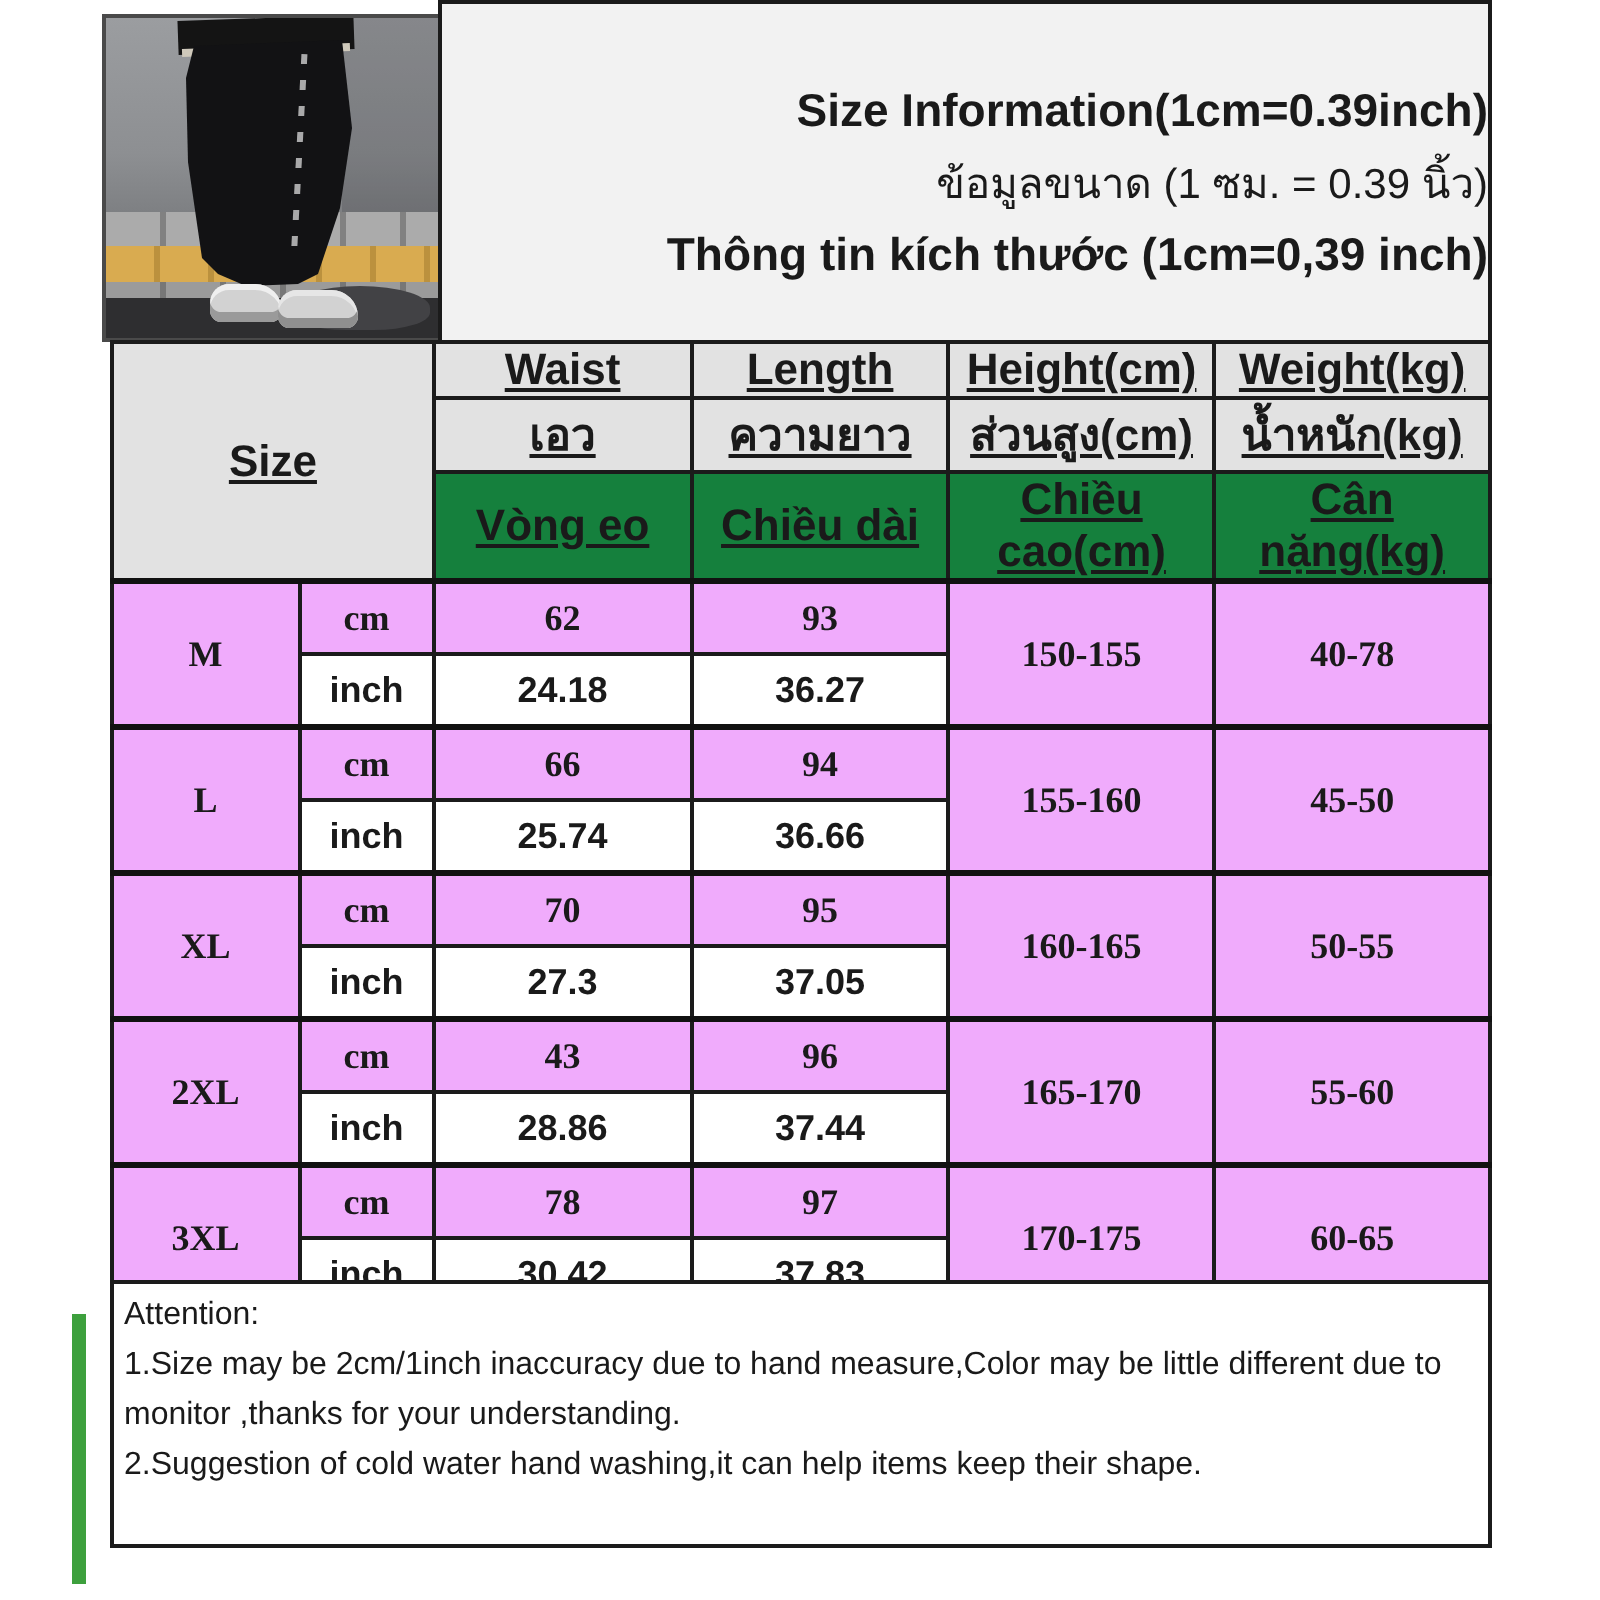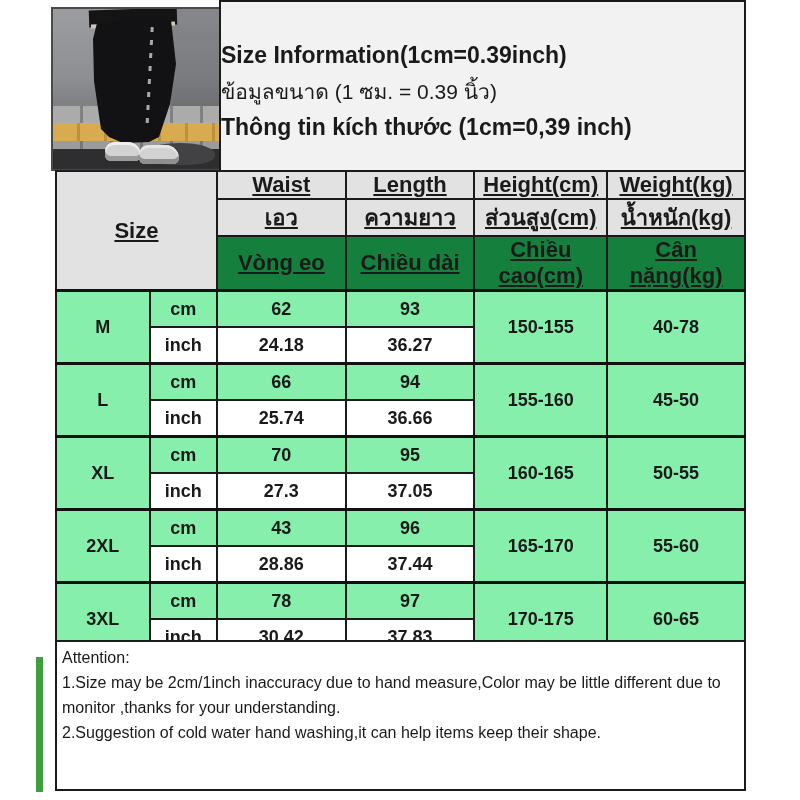--- a/index.html
+++ b/index.html
@@ -36,43 +36,43 @@
         box-shadow:inset 0 -5px 0 #9a9a9a, inset 0 3px 0 #efefef;}
   .shoe-r{left:86px;top:136px;width:40px;height:19px;
         box-shadow:inset 0 -5px 0 #8f8f8f, inset 0 3px 0 #e6e6e6;}
 
   
   .vdivider{left:219px;top:0;width:2px;height:170px;background:#1b1b1b;}
   .green-corner{left:221px;top:0;width:9px;height:7px;background:#2f9e38;
         clip-path:polygon(0 0,100% 0,100% 100%);}
   .title-panel{left:221px;top:0;width:525px;height:170px;background:#f2f2f2;
         border-top:2px solid #1b1b1b;border-right:2px solid #1b1b1b;
-        box-sizing:border-box;text-align:left;}
+        box-sizing:border-box;text-align:right;}
   .title-panel .t1{margin-top:40px;font-size:23px;font-weight:bold;}
   .title-panel .t2{margin-top:6px;font-size:21px;font-weight:normal;}
   .title-panel .t3{margin-top:6px;font-size:23px;font-weight:bold;}
 
   
   table.size-table{left:55px;top:170px;width:691px;position:absolute;
         border-collapse:collapse;table-layout:fixed;
         border:2px solid #151515;}
   table.size-table td{border:2px solid #1b1b1b;text-align:center;vertical-align:middle;
         font-weight:bold;font-size:18px;padding:0;overflow:hidden;}
   tr.hrow td{height:26px;background:#e2e2e2;font-size:22px;text-decoration:underline;}
   tr.hrow.white td{background:#15803d;}
   td.size-big{background:#e2e2e2;font-size:34px;font-weight:bold;}
-  tr.r-cm td{height:34px;background:#86efac;}
+  tr.r-cm td{height:34px;background:#f0abfc;font-family:Liberation Serif, serif;}
   tr.r-inch td{height:34px;background:#ffffff;}
   td.c-size{background:#e0e0e0;}
   td.c-range{background:#f0f0f0;}
   tr.gstart td{border-top:3px solid #111;}
   td.bL{border-left:3px solid #111;}
 
   
-  .attention{left:55px;top:640px;width:691px;height:151px;border:2px solid #1b1b1b;
+  .attention{left:55px;top:640px;width:691px;height:134px;border:2px solid #1b1b1b;
         box-sizing:border-box;padding:3px 6px 0 5px;font-size:16px;line-height:25px;
         background:#ffffff;}
   .green-bar{left:36px;top:657px;width:7px;height:135px;background:#3da03d;}
 </style>
 </head>
 <body>
 
 <div class="abs photo">
   <div class="abs wall"></div>
   <div class="abs wall-shadow"></div>

